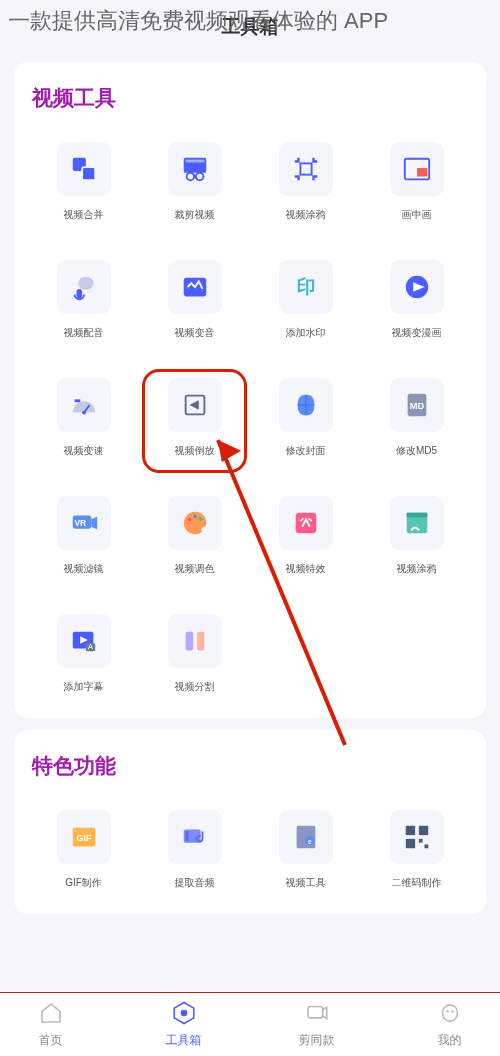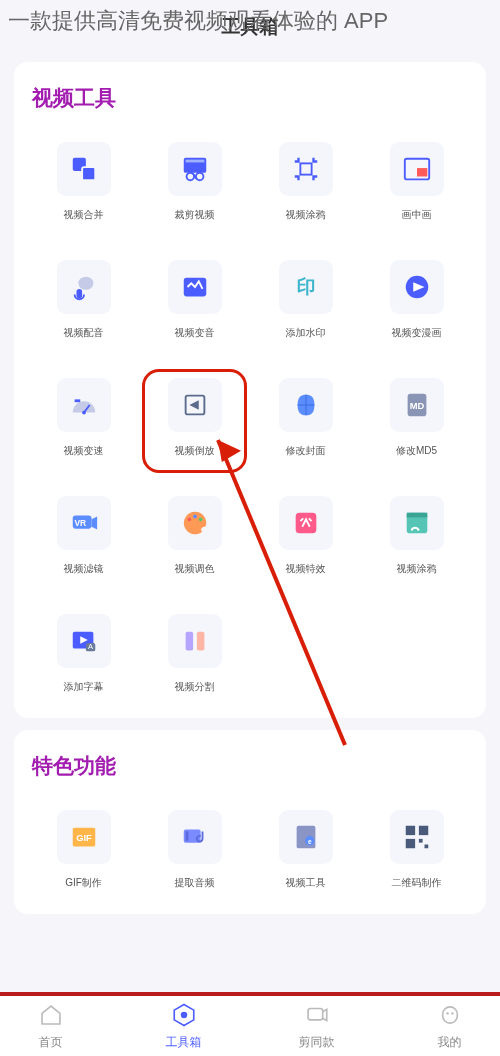--- a/index.html
+++ b/index.html
@@ -93,21 +93,21 @@
       z-index: 50;
     }
     .bottom-nav {
       position: absolute;
       bottom: 0;
       left: 0;
       right: 0;
       height: 64px;
       background: #fff;
       display: flex;
-      border-top: 4px solid #b91c1c;
+      border-top: 1px solid #b91c1c;
       gap: 32px;
     }
     .nav-item {
       flex: 1;
       display: flex;
       flex-direction: column;
       align-items: center;
       justify-content: center;
       gap: 2px;
       cursor: pointer;

